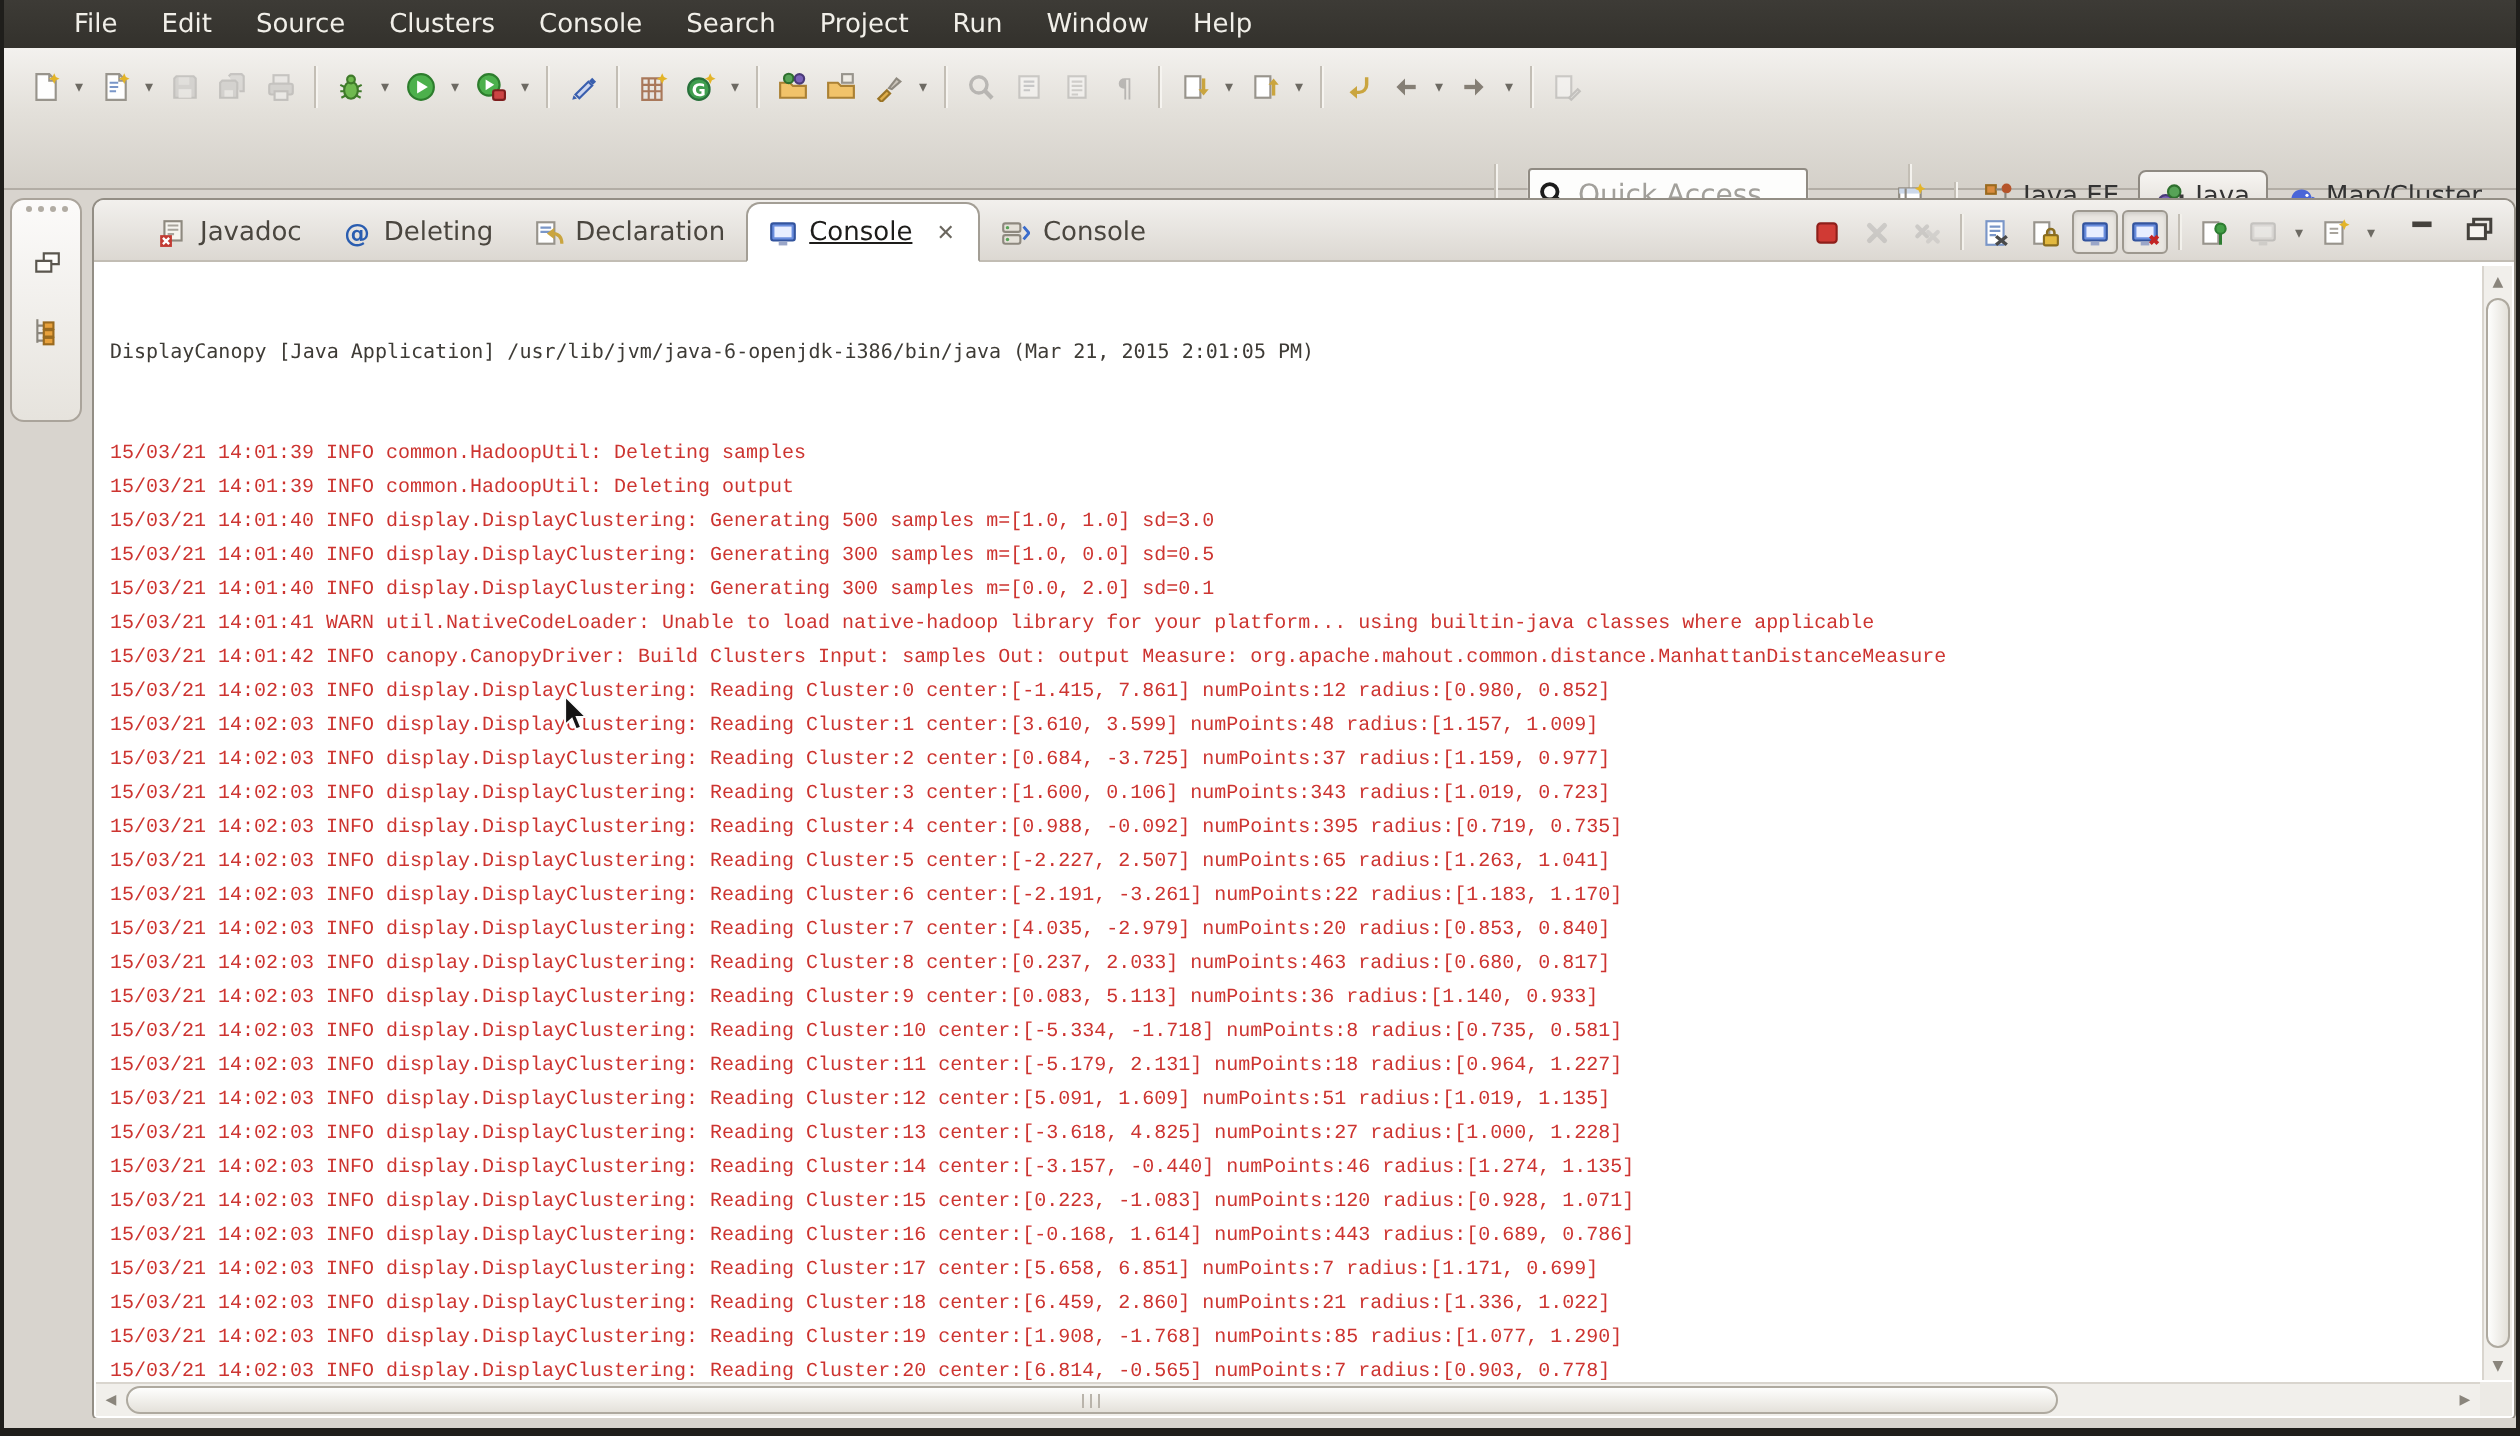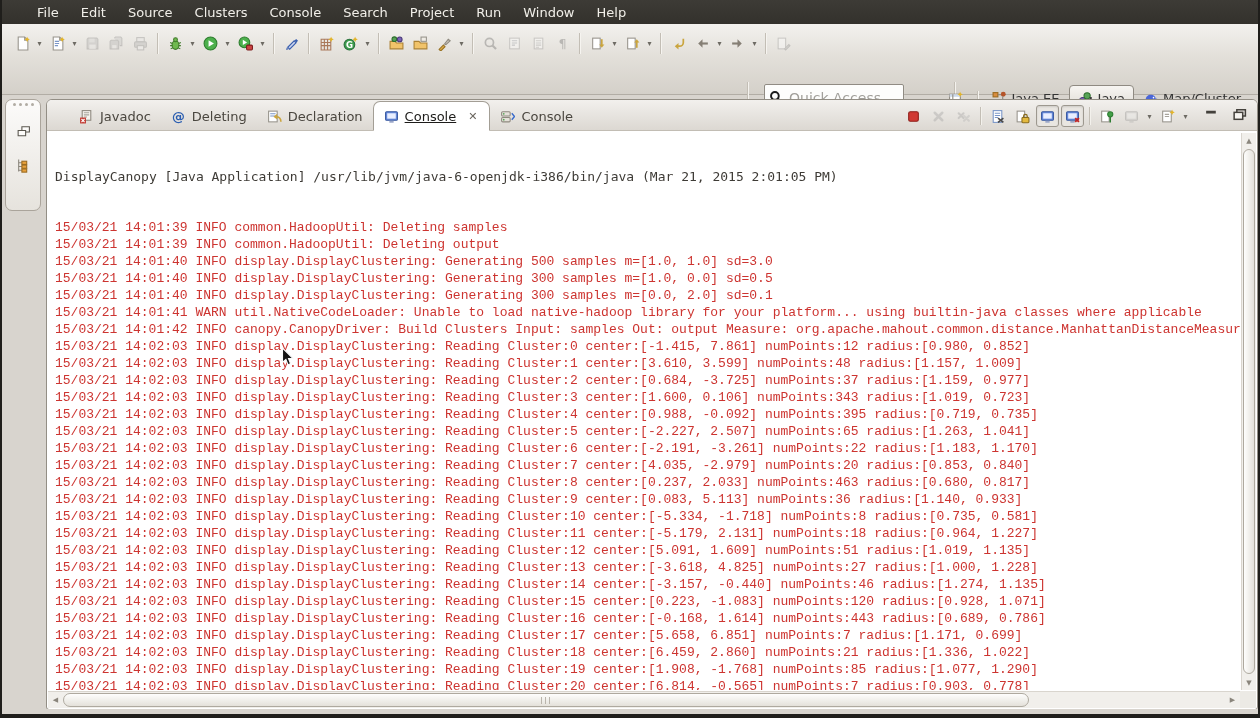--- a/index.html
+++ b/index.html
@@ -95,21 +95,21 @@
   .ctbi.disabled { opacity:.38; filter:grayscale(85%); }
   .ctbi.pressed { border:1px solid #9d988f; background:#e9e6e1; box-shadow:0 1px 2px rgba(0,0,0,.12) inset; }
   .csep { width:1px; height:18px; background:#c3beb5; margin:0 4px; box-shadow:1px 0 0 #f3f1ec; }
   .winbtns { position:absolute; right:10px; top:6px; display:flex; gap:12px; }
   .winbtn { width:16px; height:16px; display:flex; align-items:center; justify-content:center; }
 
   
   .console-body {
     position:absolute; left:1px; right:17px; top:32px; bottom:19px;
     background:#fff; overflow:hidden;
-    font-family:"DejaVu Sans Mono",monospace; font-size:13px; line-height:17px;
+    font-family:"DejaVu Sans Mono",monospace; font-size:10px; line-height:17px;
     white-space:pre; padding:2px 0 0 7px;
   }
   .console-header-line { color:#3e3b36; }
   .console-line { color:#cd3430;font-family:Liberation Mono, monospace; }
 
   
   .vsb {
     position:absolute; right:1px; top:33px; bottom:19px; width:15px;
     background:#f1efeb; border-left:1px solid #d9d5ce;
   }

